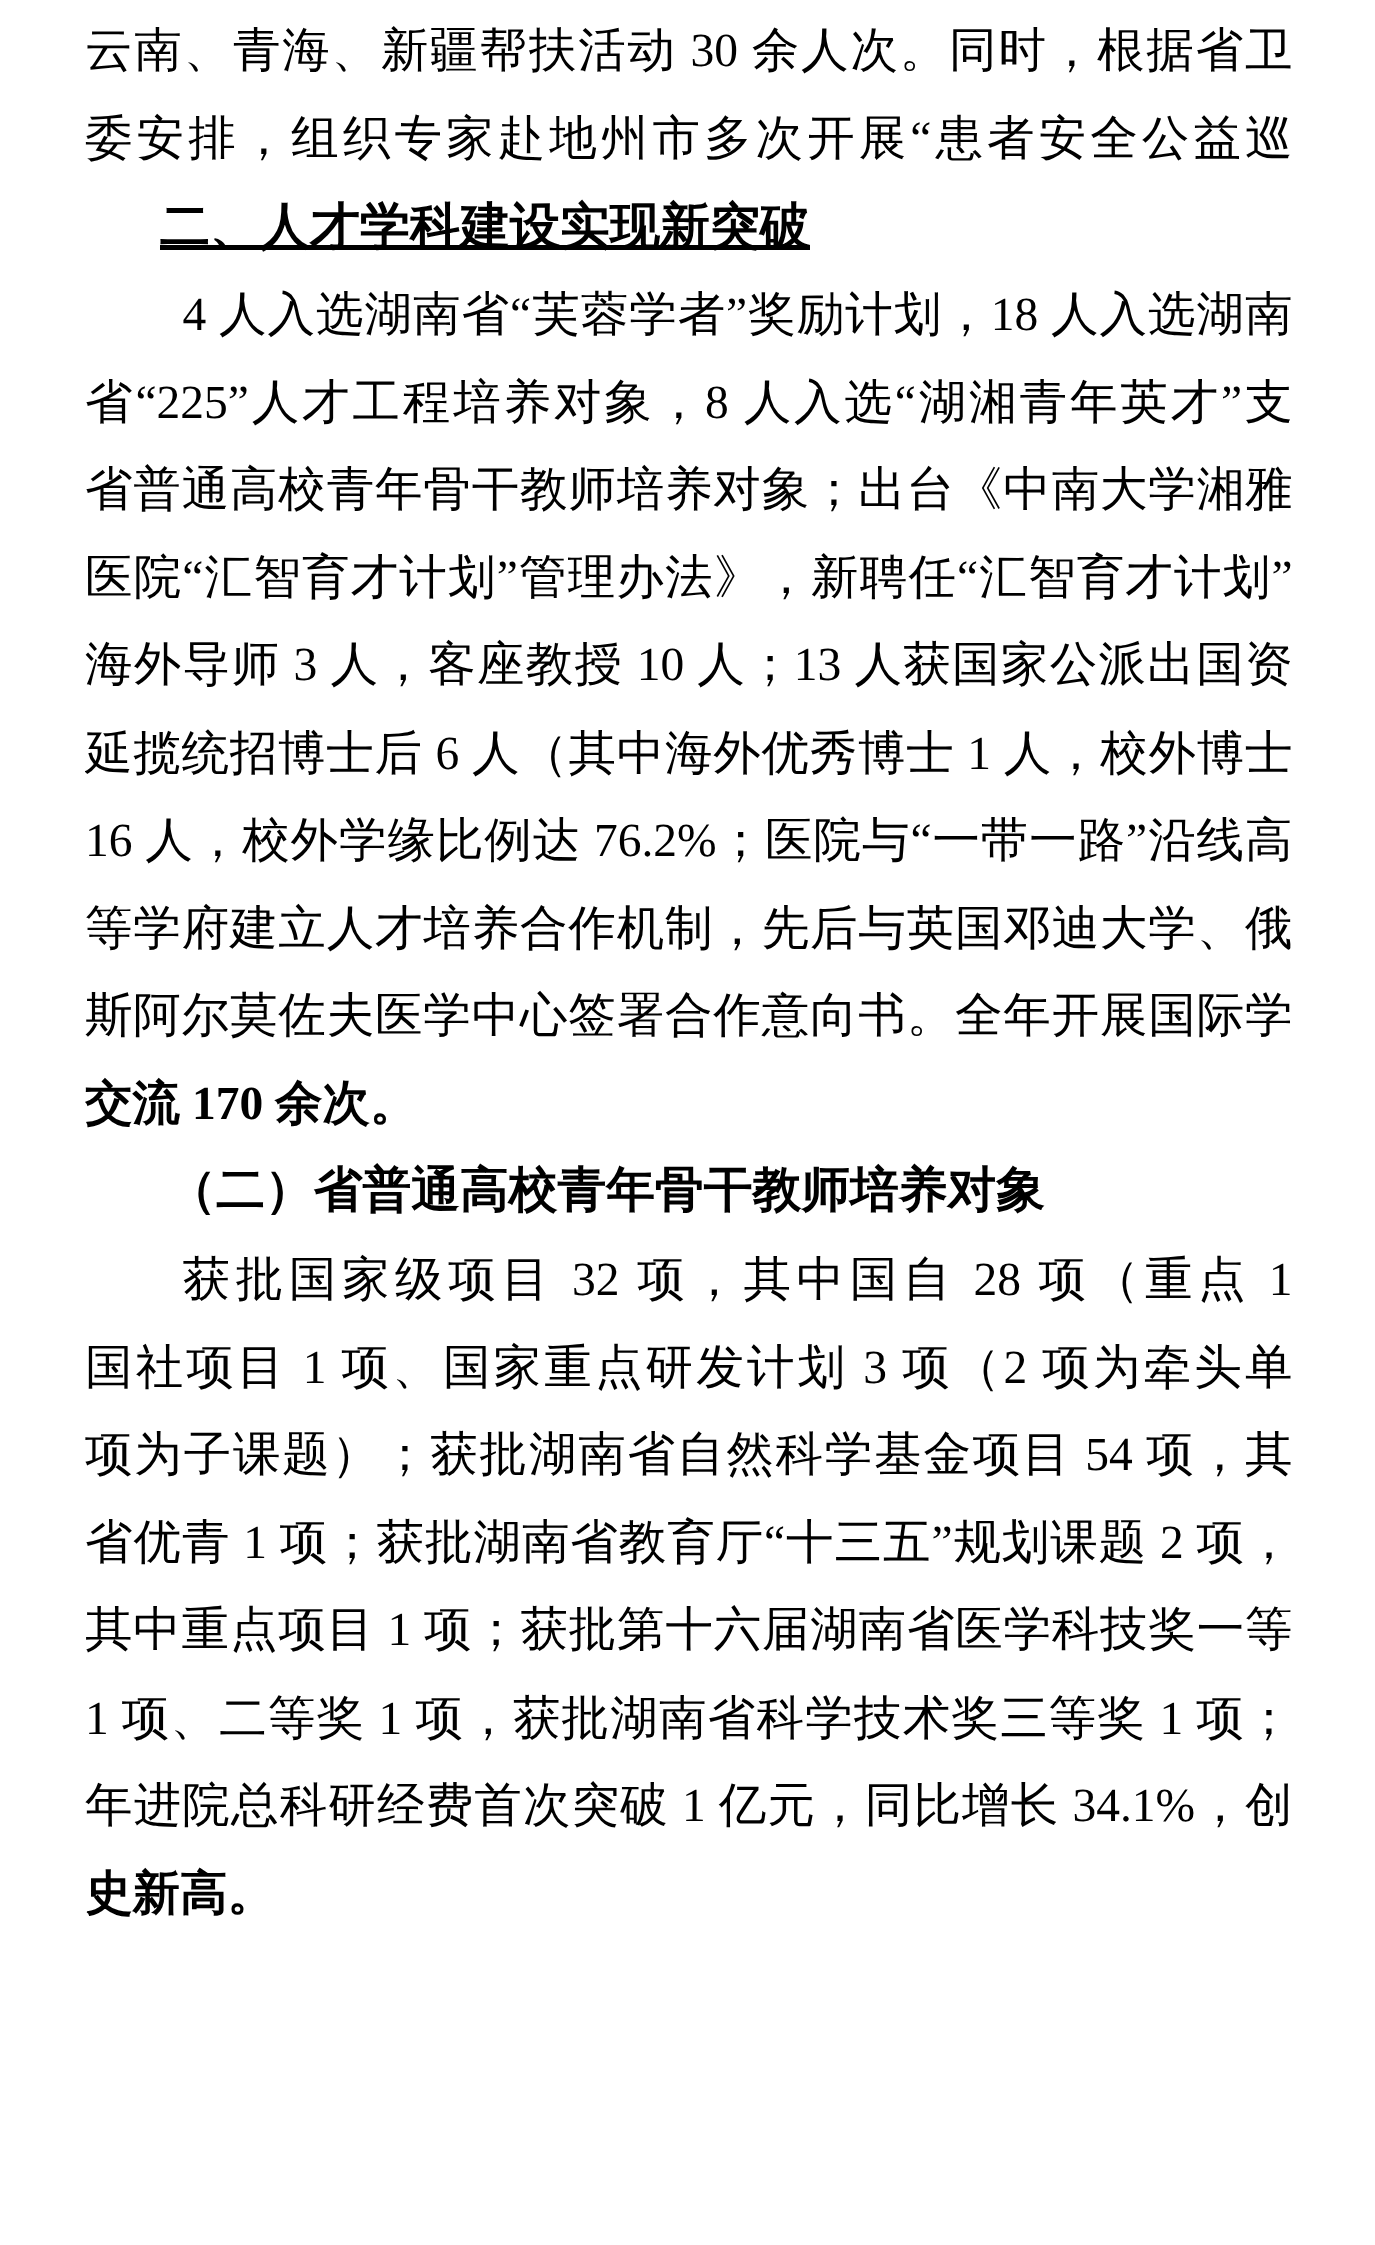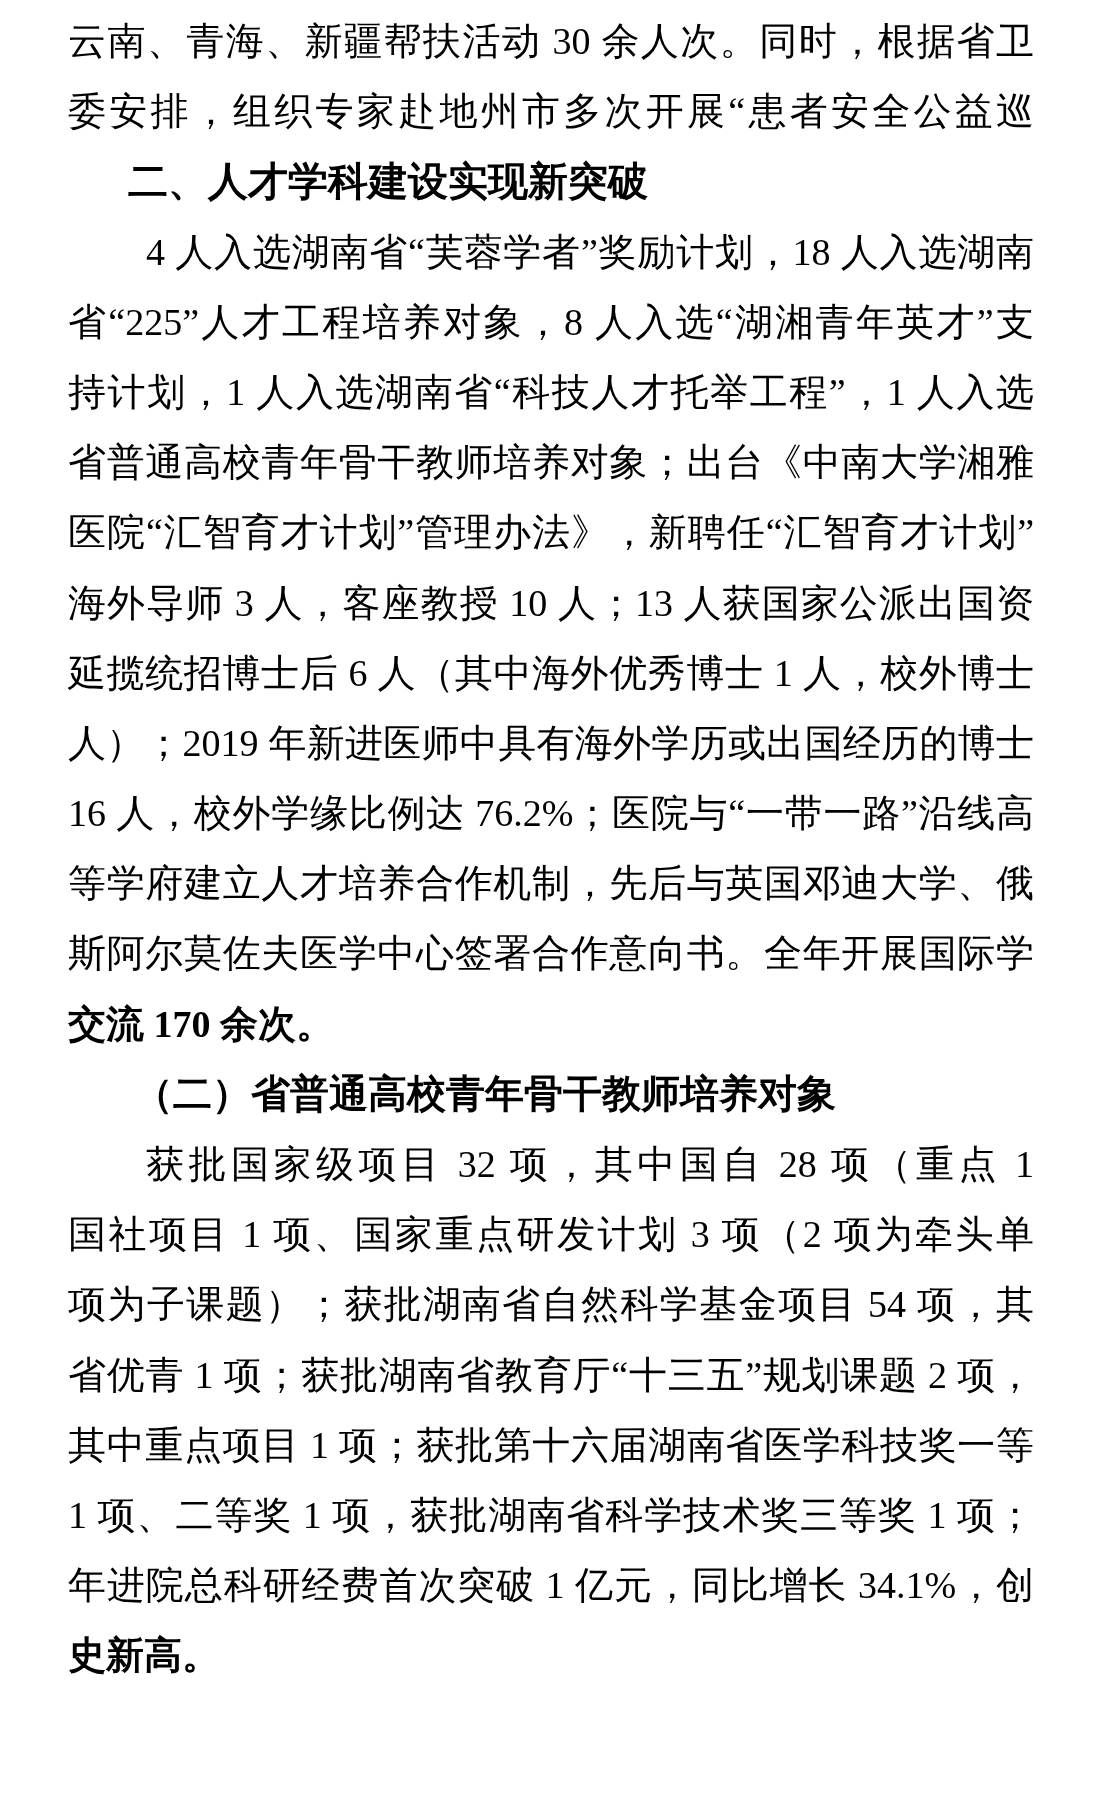--- a/index.html
+++ b/index.html
@@ -34,44 +34,43 @@
     text-align-last: left;
     font-weight: bold;
   }
   .line.indent {
     padding-left: 78px;
   }
   .line.h1 {
     font-family: "Liberation Sans", "DejaVu Sans", sans-serif;
     font-weight: bold;
     font-size: 40px;
+    text-decoration: underline;
   }
   .line.h1.indent { padding-left: 60px; }
   .line.h2 {
     font-family: "Liberation Serif", "DejaVu Serif", serif;
     font-weight: bold;
     font-size: 39px;
   }
   .line.h2.indent { padding-left: 66px; }
 </style>
 </head>
 <body>
 
 <div class="page">
     <div class="line body">云南、青海、新疆帮扶活动 30 余人次。同时，根据省卫健</div>
     <div class="line body">委安排，组织专家赴地州市多次开展“患者安全公益巡讲”。</div>
     <div class="line h1 indent no-fill">二、人才学科建设实现新突破</div>
     <div class="line body indent">4 人入选湖南省“芙蓉学者”奖励计划，18 人入选湖南</div>
     <div class="line body">省“225”人才工程培养对象，8 人入选“湖湘青年英才”支</div>
-    <div class="line body">持计划，1 人入选湖南省“科技人才托举工程”，1 人入选</div>
     <div class="line body">省普通高校青年骨干教师培养对象；出台《中南大学湘雅三</div>
     <div class="line body">医院“汇智育才计划”管理办法》，新聘任“汇智育才计划”</div>
     <div class="line body">海外导师 3 人，客座教授 10 人；13 人获国家公派出国资格，</div>
     <div class="line body">延揽统招博士后 6 人（其中海外优秀博士 1 人，校外博士 2</div>
-    <div class="line body">人）；2019 年新进医师中具有海外学历或出国经历的博士</div>
     <div class="line body">16 人，校外学缘比例达 76.2%；医院与“一带一路”沿线高</div>
     <div class="line body">等学府建立人才培养合作机制，先后与英国邓迪大学、俄罗</div>
     <div class="line body">斯阿尔莫佐夫医学中心签署合作意向书。全年开展国际学术</div>
     <div class="line body no-fill">交流 170 余次。</div>
     <div class="line h2 indent no-fill">（二）省普通高校青年骨干教师培养对象</div>
     <div class="line body indent">获批国家级项目 32 项，其中国自 28 项（重点 1 项）、</div>
     <div class="line body">国社项目 1 项、国家重点研发计划 3 项（2 项为牵头单位、1</div>
     <div class="line body">项为子课题）；获批湖南省自然科学基金项目 54 项，其中</div>
     <div class="line body">省优青 1 项；获批湖南省教育厅“十三五”规划课题 2 项，</div>
     <div class="line body">其中重点项目 1 项；获批第十六届湖南省医学科技奖一等奖</div>

